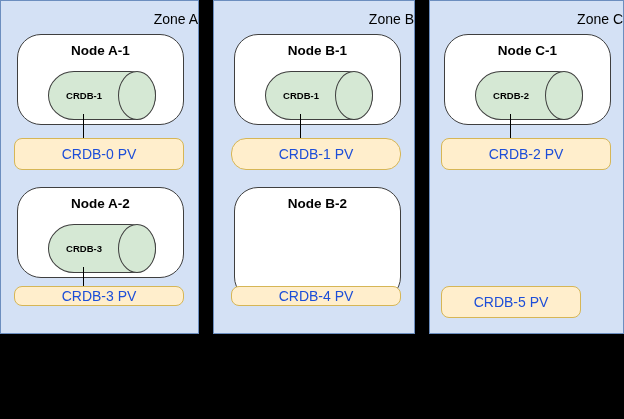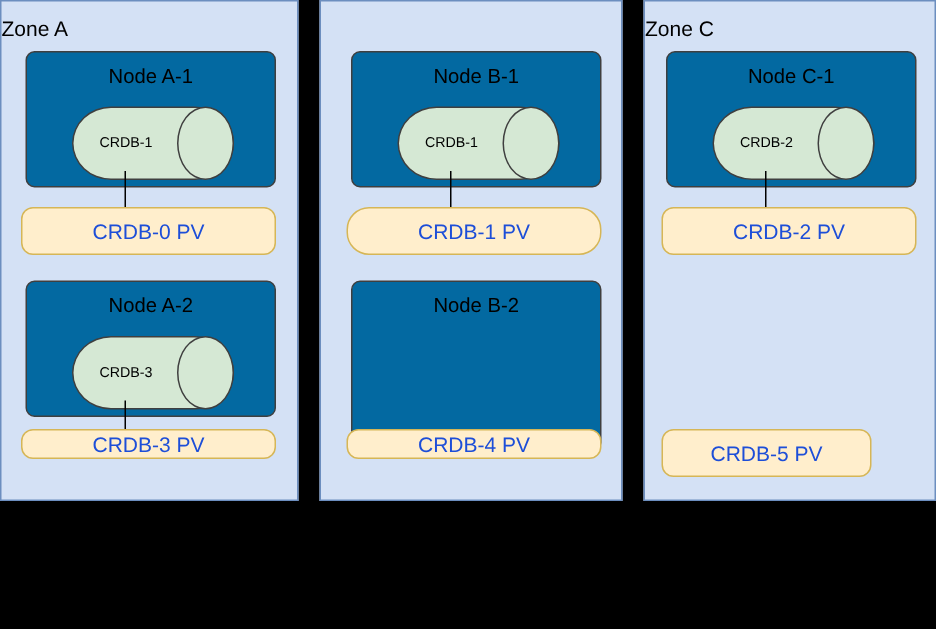--- a/index.html
+++ b/index.html
@@ -28,33 +28,34 @@
     height: 334px;
     background: #d4e1f5;
     border: 1px solid #6c8ebf;
     box-sizing: border-box;
   }
   .zone-title {
     position: absolute;
     top: 10px;
     left: 0;
     right: 0;
-    text-align: left;
+    text-align: right;
     font-size: 14px;
     color: #000000;
     line-height: 16px;
   }
 
   
   .node {
     position: absolute;
-    background: #0369a1;
+    background: #ffffff;
     border: 1px solid #3f3f3f;
-    border-radius: 6px;
-    box-sizing: border-box;
+    border-radius: 24px;
+    box-sizing: border-box;
+    font-weight: bold;
   }
   .node-title {
     position: absolute;
     top: 8px;
     left: 0;
     right: 0;
     text-align: center;
     font-size: 13.5px;
     color: #000000;
     line-height: 16px;
@@ -154,20 +155,21 @@
         <div class="cyl-label">CRDB-3</div>
       </div>
     </div>
     <div class="connector" style="left:82px; top:266px; height:24px;"></div>
     <div class="pv" style="left:13px; top:285px; width:170px; height:20px;">
       <span class="pv-label">CRDB-3 PV</span>
     </div>
   </div>
 
   <div class="zone" style="left:213px; width:202px;">
+    <div class="zone-title">Zone B</div>
 
     <div class="node" style="left:20px; top:33px; width:167px; height:91px;">
       <div class="node-title">Node B-1</div>
       <div class="cyl" style="left:30px; top:36px;">
         <div class="cyl-body"></div>
         <div class="cyl-cap"></div>
         <div class="cyl-label">CRDB-1</div>
       </div>
     </div>
     <div class="connector" style="left:86px; top:113px; height:24px;"></div>

